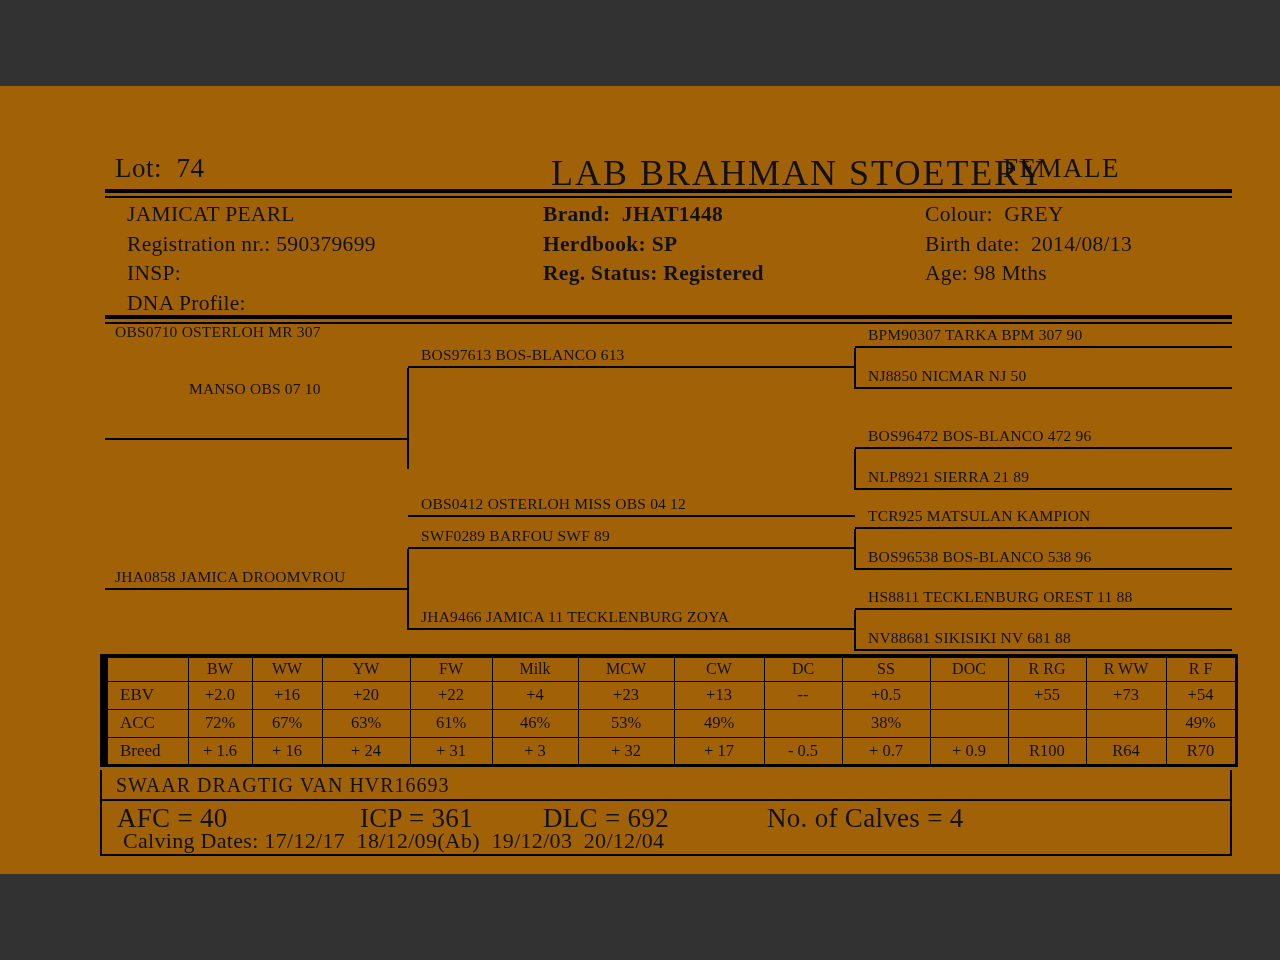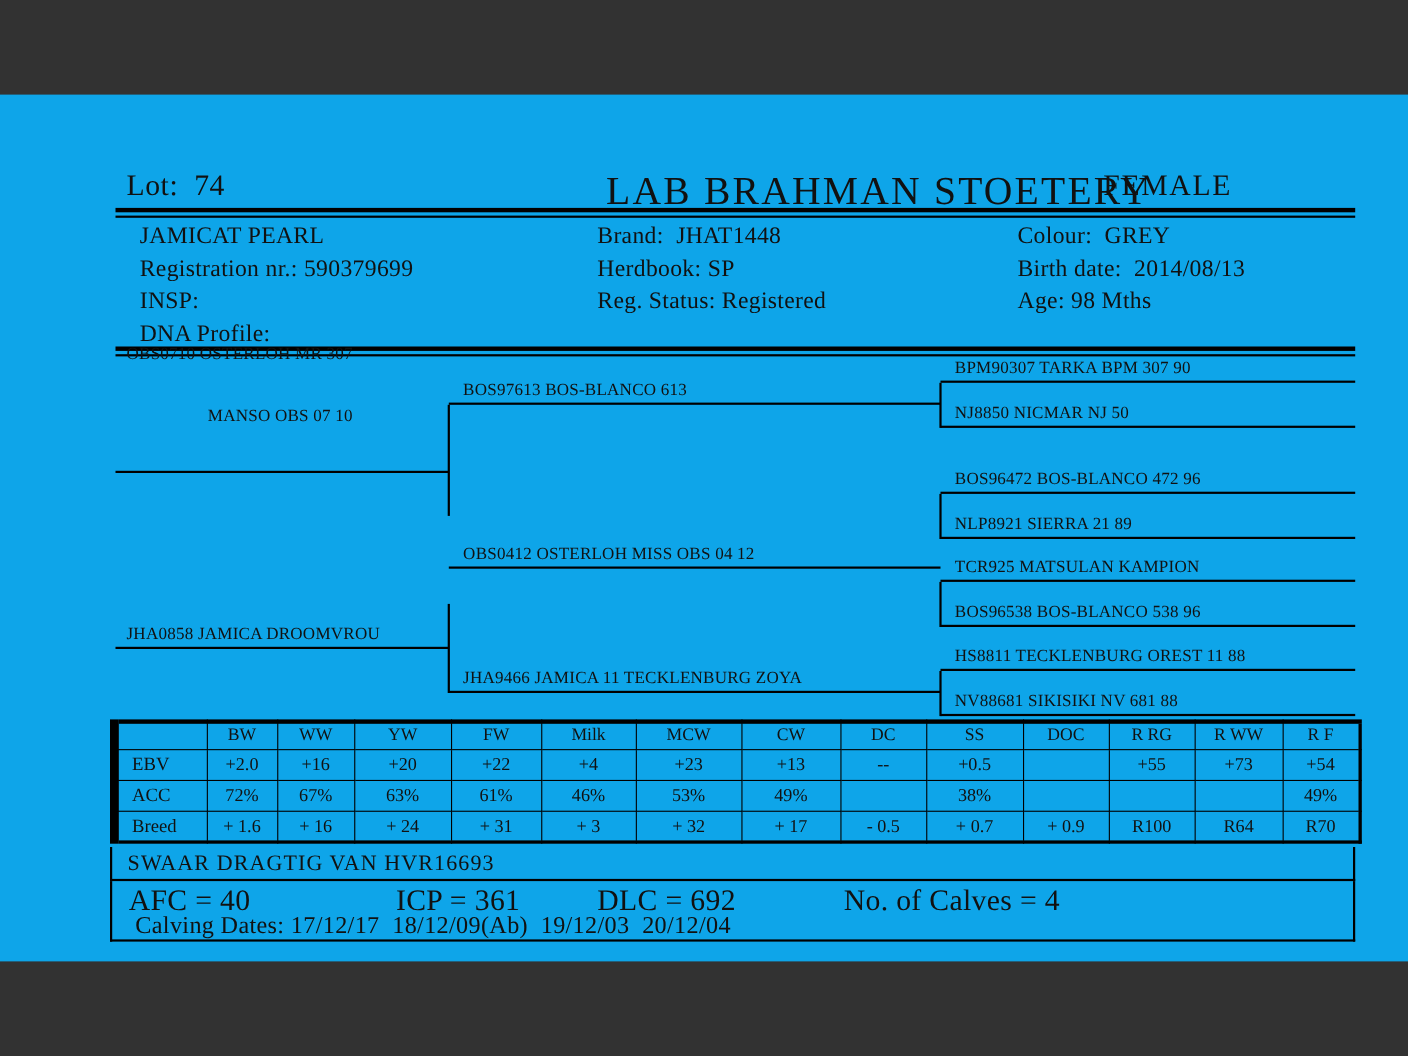--- a/index.html
+++ b/index.html
@@ -1,19 +1,19 @@
 <!DOCTYPE html>
 <html><head>
 <meta charset="utf-8">
 <style>
   * { margin:0; padding:0; box-sizing:border-box; }
   html,body { background:#ffffff; }
   .page {
     position:relative; width:1280px; height:960px; overflow:hidden;
-    background:#0ea5e9; color:#111111;
+    background:#a16207; color:#111111;
     font-family:"Liberation Serif", serif;
   }
   .bar { position:absolute; left:0; width:1280px; height:86px; background:#323232; }
   .bar.top { top:0; }
   .bar.bottom { top:874px; }
 
   .abs { position:absolute; white-space:pre; }
 
   
   .lot      { left:115px; top:153px; font-size:27px; letter-spacing:0.5px; }
@@ -21,21 +21,21 @@
   .sex      { left:1003px; top:153px; font-size:27px; letter-spacing:1.5px; }
   .rule { position:absolute; left:105px; width:1127px; height:9px;
           border-top:4px solid #000; border-bottom:2px solid #000; }
   .rule1 { top:189px; }
   .rule2 { top:315px; }
 
   
   .details-col { position:absolute; }
   .dline { font-size:21.5px; line-height:29.5px; white-space:pre; letter-spacing:0.3px; }
   .dcol-left   { left:127px; top:200px; }
-  .dcol-middle { left:543px; top:200px; }
+  .dcol-middle { left:543px; top:200px;font-weight:bold; }
   .dcol-right  { left:925px; top:200px; }
 
   
   .pnode { position:absolute; border-bottom:2px solid #000; }
   .ptxt  { position:absolute; bottom:2px; left:13px; font-size:15.5px;
            line-height:19px; white-space:pre; letter-spacing:0.2px; }
   .vline { position:absolute; width:0; border-left:2px solid #000; }
 
   
   table.ebv { position:absolute; left:100px; top:654px; width:1132px;
@@ -85,35 +85,38 @@
     <div class="dline">Herdbook: SP</div>
     <div class="dline">Reg. Status: Registered</div>
   </div>
   <div class="details-col dcol-right">
     <div class="dline">Colour:  GREY</div>
     <div class="dline">Birth date:  2014/08/13</div>
     <div class="dline">Age: 98 Mths</div>
   </div>
   <div class="rule rule2"></div>
 
-  <div class="pnode" style="left:105px; top:388px; width:303px; height:42px;text-align:right;">
+  <div class="pnode" style="left:105px; top:398px; width:303px; height:42px;text-align:right;">
     <div class="ptxt" style="left:10px;">
       <div>OBS0710 OSTERLOH MR 307</div>
       <div>MANSO OBS 07 10</div>
     </div>
   </div>
   <div class="pnode" style="left:105px; top:568px; width:303px; height:22px;">
     <div class="ptxt" style="left:10px;">JHA0858 JAMICA DROOMVROU</div>
   </div>
 
   <div class="pnode" style="left:408px; top:346px; width:447px; height:22px;">
     <div class="ptxt">BOS97613 BOS-BLANCO 613</div>
   </div>
   <div class="pnode" style="left:408px; top:447px; width:447px; height:22px;margin-top:48px;">
     <div class="ptxt">OBS0412 OSTERLOH MISS OBS 04 12</div>
+  </div>
+  <div class="pnode" style="left:408px; top:527px; width:447px; height:22px;">
+    <div class="ptxt">SWF0289 BARFOU SWF 89</div>
   </div>
   <div class="pnode" style="left:408px; top:608px; width:447px; height:22px;padding-left:23px;">
     <div class="ptxt">JHA9466 JAMICA 11 TECKLENBURG ZOYA</div>
   </div>
 
   <div class="pnode" style="left:855px; top:326px; width:377px; height:22px;">
     <div class="ptxt">BPM90307 TARKA BPM 307 90</div>
   </div>
   <div class="pnode" style="left:855px; top:367px; width:377px; height:22px;">
     <div class="ptxt">NJ8850 NICMAR NJ 50</div>

